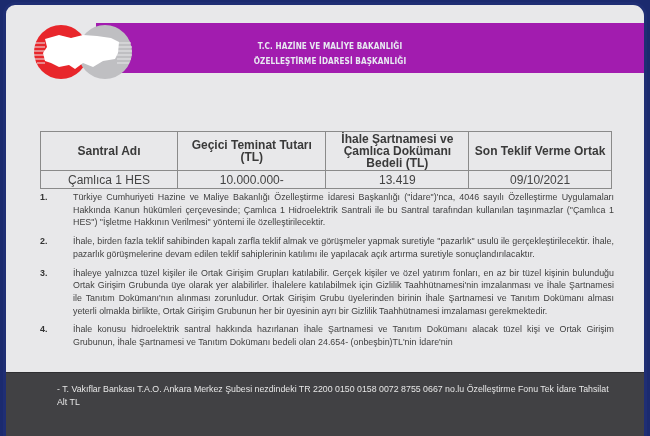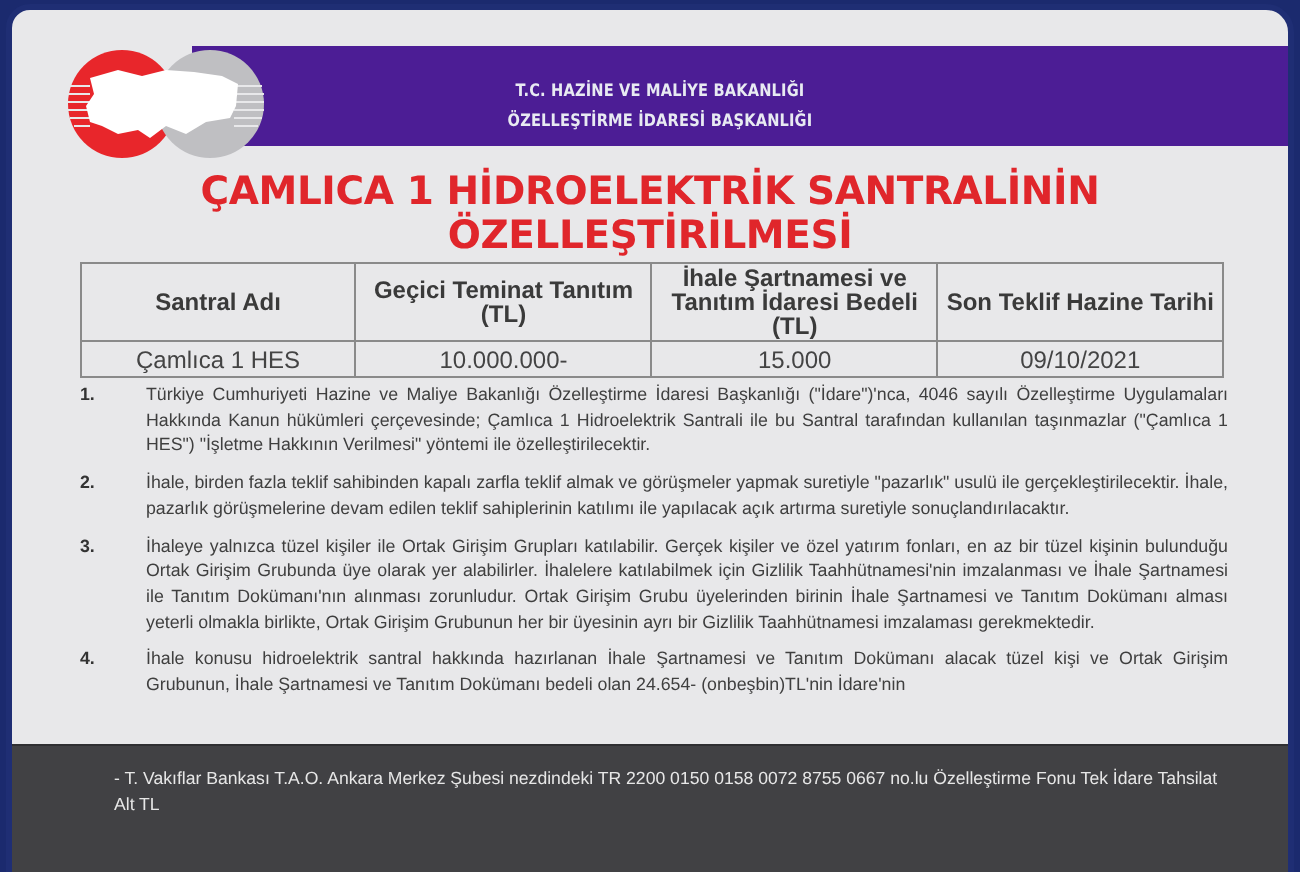--- a/index.html
+++ b/index.html
@@ -5,21 +5,21 @@
   * { box-sizing: border-box; margin: 0; padding: 0; }
   html, body { width: 650px; height: 436px; overflow: hidden; background: #1b2a6e; }
   body { font-family: "Liberation Sans", "DejaVu Sans", sans-serif; position: relative; }
   .frame {
     position: absolute; left: 3px; top: 2px; width: 644px; height: 440px;
     background: #e8e8ea; border: 3px solid #1f2e74; border-radius: 12px 14px 0 0;
     overflow: hidden;
   }
   .header-band {
     position: absolute; left: 90px; top: 18px; right: 0; height: 50px;
-    background: #4c1d95;
+    background: #a21caf;
   }
   .header-text {
     position: absolute; left: 0; right: 80px; top: 16px; text-align: center;
     color: #e8eaf2; font-family: "DejaVu Sans", sans-serif; font-weight: bold;
     font-size: 8.6px; line-height: 15px; letter-spacing: 0.1px; transform: scaleX(0.85);
   }
   .logo { position: absolute; left: 25px; top: 18px; width: 105px; height: 58px; }
   .title {
     position: absolute; left: 0; right: 0; top: 80px; text-align: center;
     color: #e0262b; font-weight: bold; font-size: 19.5px; line-height: 22px;
@@ -68,37 +68,36 @@
         <line x1="86" y1="24" x2="101" y2="24"></line>
       <line x1="86" y1="28" x2="101" y2="28"></line>
         <line x1="86" y1="32" x2="101" y2="32"></line>
       <line x1="86" y1="36" x2="100" y2="36"></line>
         <line x1="86" y1="40" x2="98" y2="40"></line>
     </g>
     <path d="M14 16 L28 12 L40 15 L52 12 L66 13 L80 15 L88 19 L87 30 L84 36 L72 38 L62 44 L52 40 L44 46 L38 42 L28 44 L20 40 L14 38 L12 30 L16 24 Z" fill="#ffffff"></path>
   </svg>
 
   <div class="title">
-    <div>ÇAMLICA 1 HİDROELEKTRİK SANTRALİNİN ÖZELLEŞTİRİLMESİ</div>
   </div>
 
   <table class="info">
     <thead>
       <tr>
         <th style="width:24%">Santral Adı</th>
-        <th style="width:26%">Geçici Teminat Tanıtım (TL)</th>
-        <th style="width:25%">İhale Şartnamesi ve Tanıtım İdaresi Bedeli (TL)</th>
-        <th style="width:25%">Son Teklif Hazine Tarihi</th>
+        <th style="width:26%">Geçici Teminat Tutarı (TL)</th>
+        <th style="width:25%">İhale Şartnamesi ve Çamlıca Dokümanı Bedeli (TL)</th>
+        <th style="width:25%">Son Teklif Verme Ortak</th>
       </tr>
     </thead>
     <tbody>
       <tr>
         <td>Çamlıca 1 HES</td>
         <td>10.000.000-</td>
-        <td>15.000</td>
+        <td>13.419</td>
         <td>09/10/2021</td>
       </tr>
     </tbody>
   </table>
 
   <div class="items">
     <div class="item">
       <span class="num">1.</span>
       <span class="txt">Türkiye Cumhuriyeti Hazine ve Maliye Bakanlığı Özelleştirme İdaresi Başkanlığı ("İdare")'nca, 4046 sayılı Özelleştirme Uygulamaları Hakkında Kanun hükümleri çerçevesinde; Çamlıca 1 Hidroelektrik Santrali ile bu Santral tarafından kullanılan taşınmazlar ("Çamlıca 1 HES") "İşletme Hakkının Verilmesi" yöntemi ile özelleştirilecektir.</span>
     </div>

